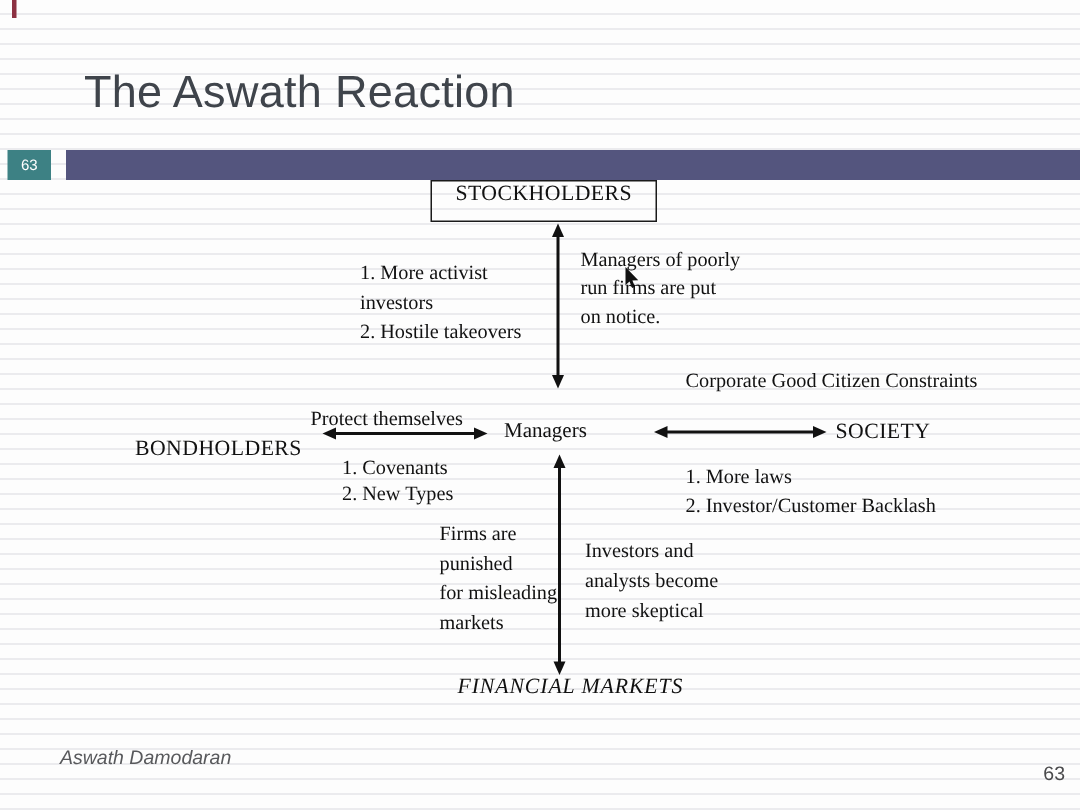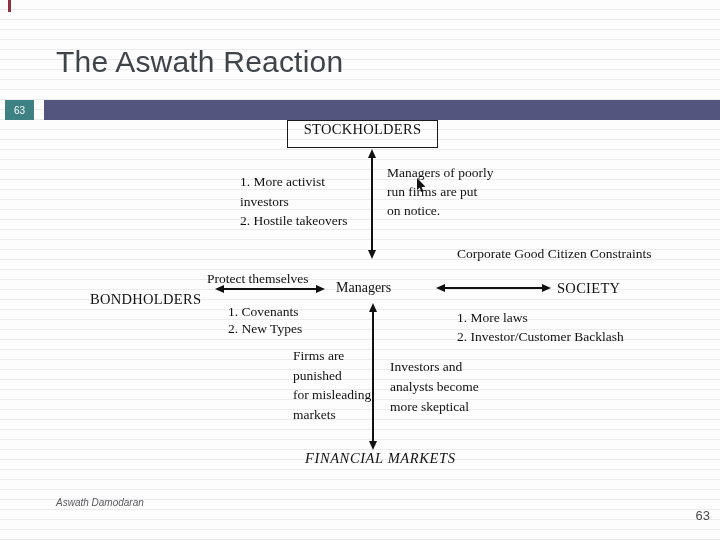--- a/index.html
+++ b/index.html
@@ -47,21 +47,21 @@
     border-top:4.5px solid transparent;border-bottom:4.5px solid transparent;border-right:9px solid #111;}
   .arrow-h .head-right{position:absolute;right:0;top:50%;transform:translateY(-50%);width:0;height:0;
     border-top:4.5px solid transparent;border-bottom:4.5px solid transparent;border-left:9px solid #111;}
   .a-stock-mgr{left:367px;top:149px;height:110px;}
   .a-mgr-fin{left:368px;top:303px;height:147px;}
   .a-bond-mgr{left:215px;top:284px;width:110px;}
   .a-mgr-soc{left:436px;top:283px;width:115px;}
   
   .cursor{left:416px;top:178px;width:11px;height:16px;}
   
-  .footer-author{left:56px;top:497px;font-size:10px;font-style:italic;color:#58595c;}
+  .footer-author{left:40px;top:497px;font-size:13px;font-style:italic;color:#58595c;}
   .footer-num{left:680px;top:508px;width:30px;text-align:right;font-size:13px;color:#4a4a4c;}
 </style>
 </head>
 <body>
 
 <div class="abs red-accent"></div>
 
 <div class="abs slide-title">The Aswath Reaction</div>
 
 <div class="abs num-badge">63</div>

